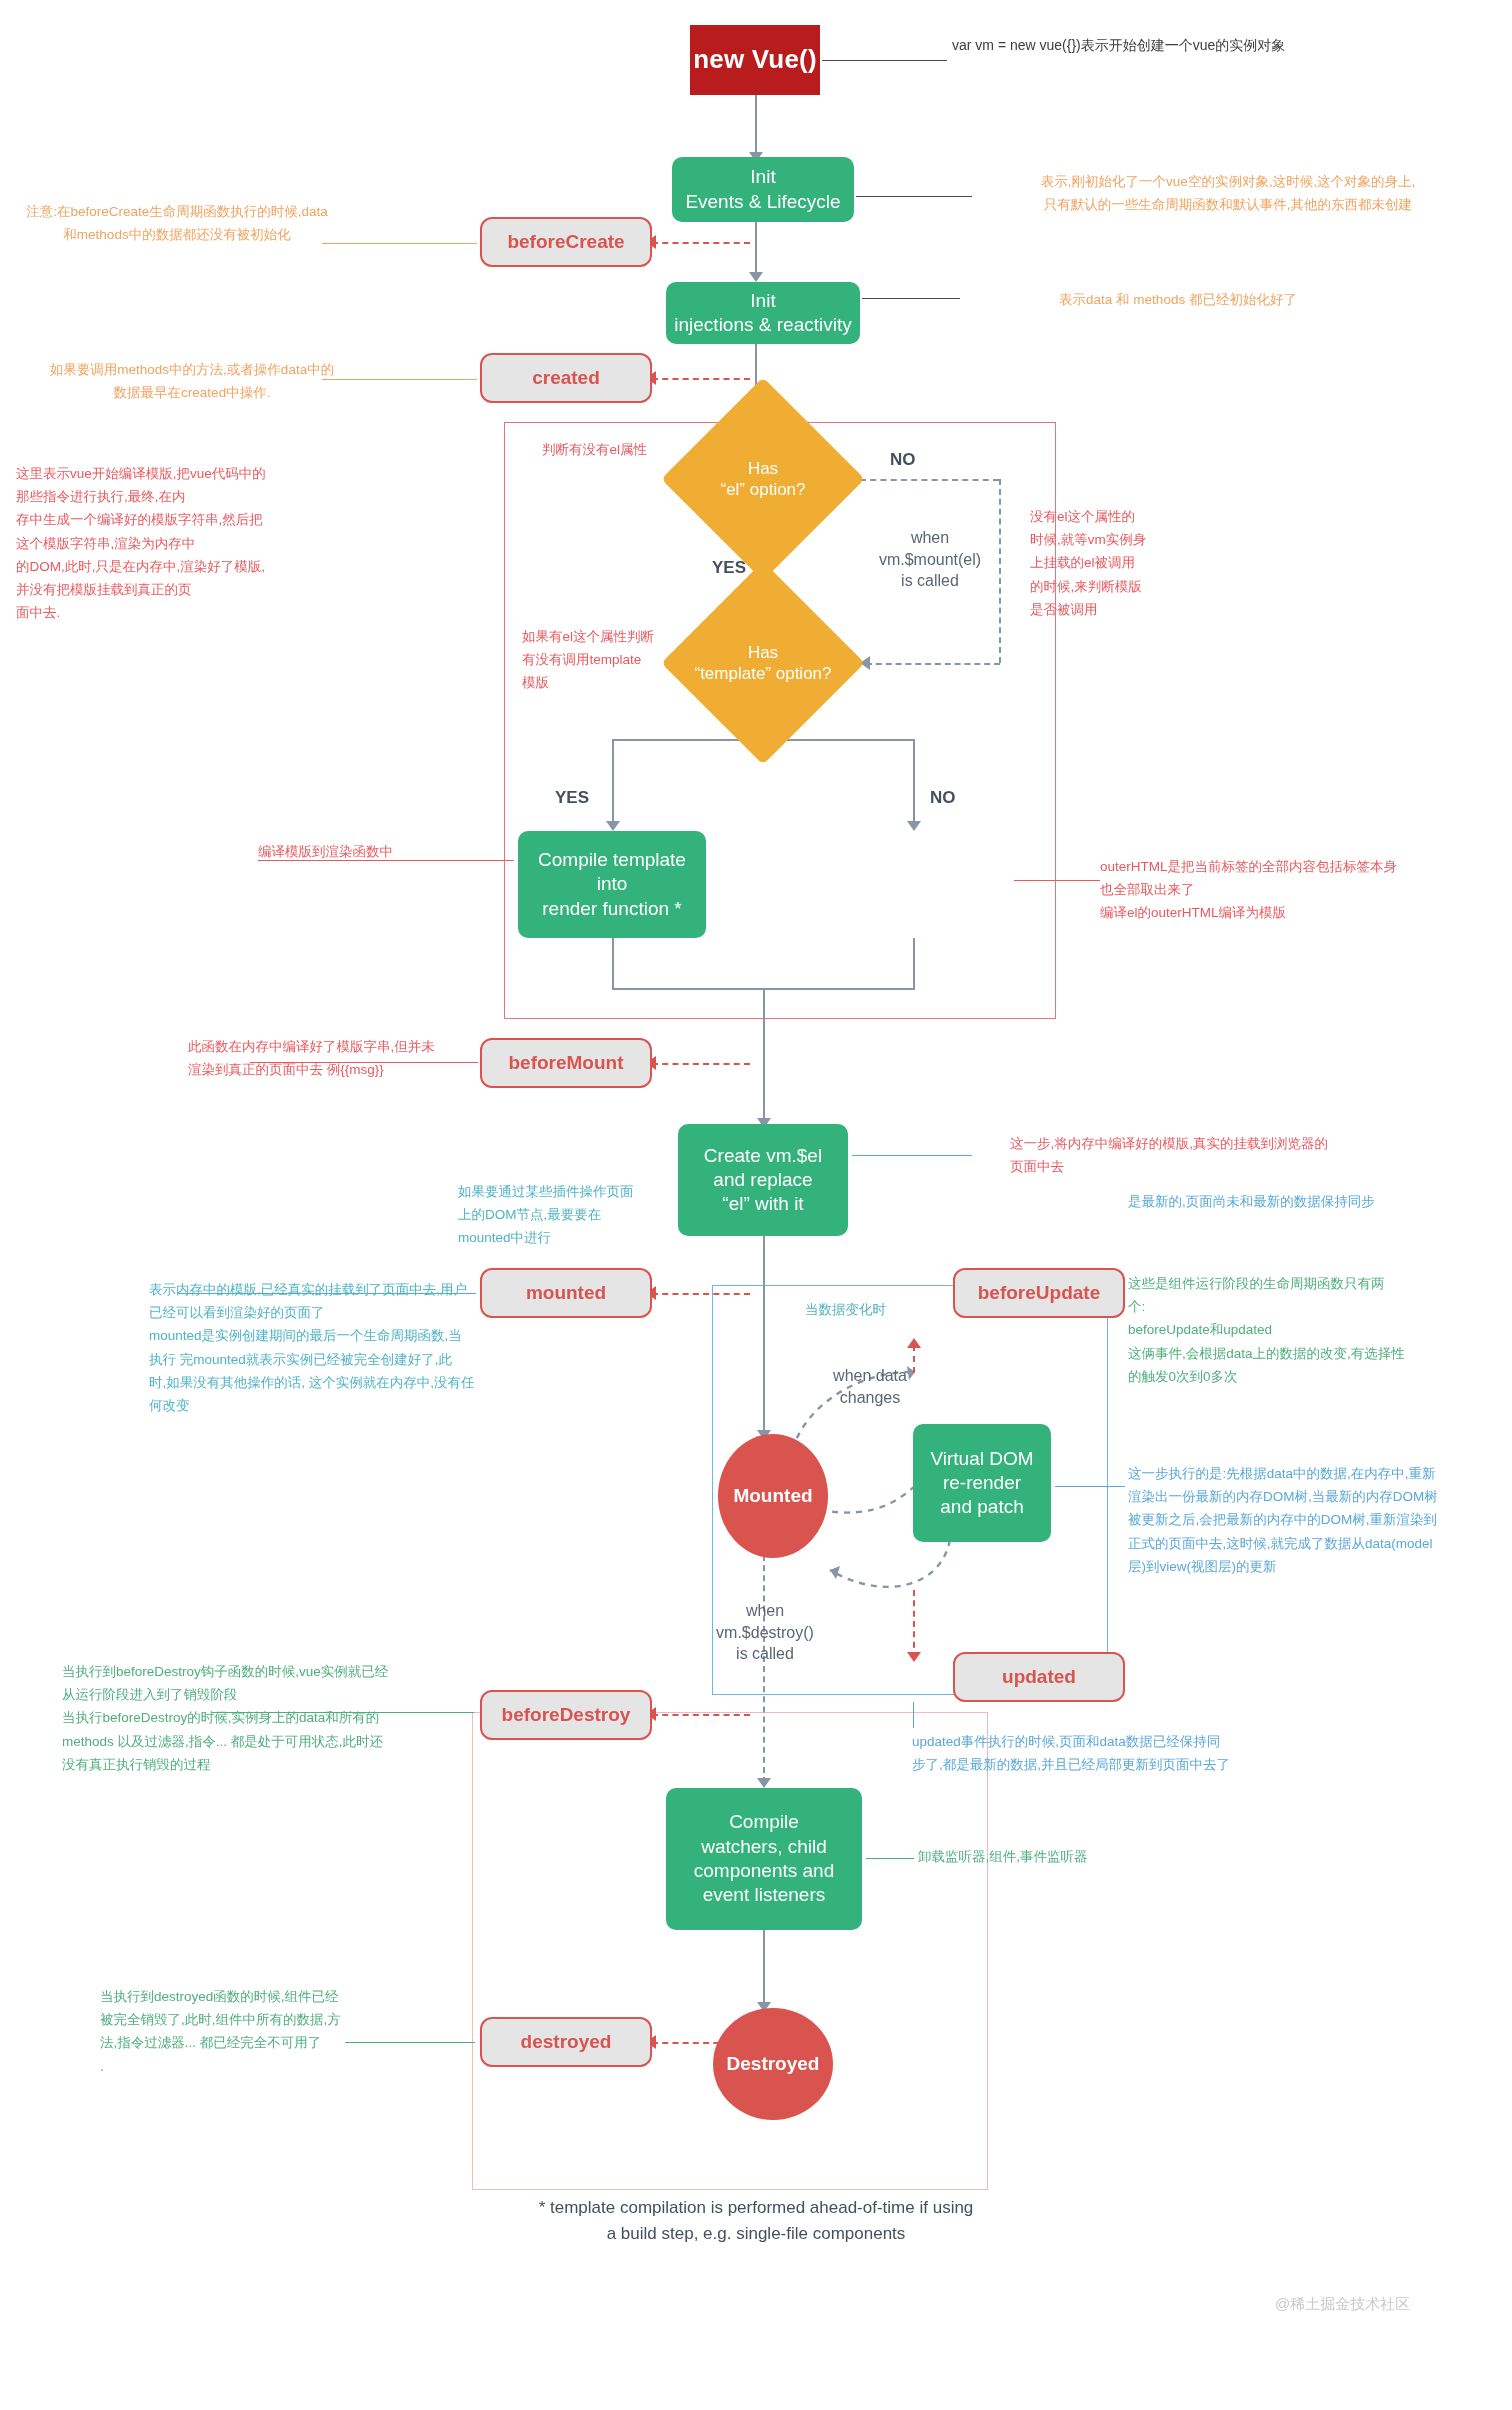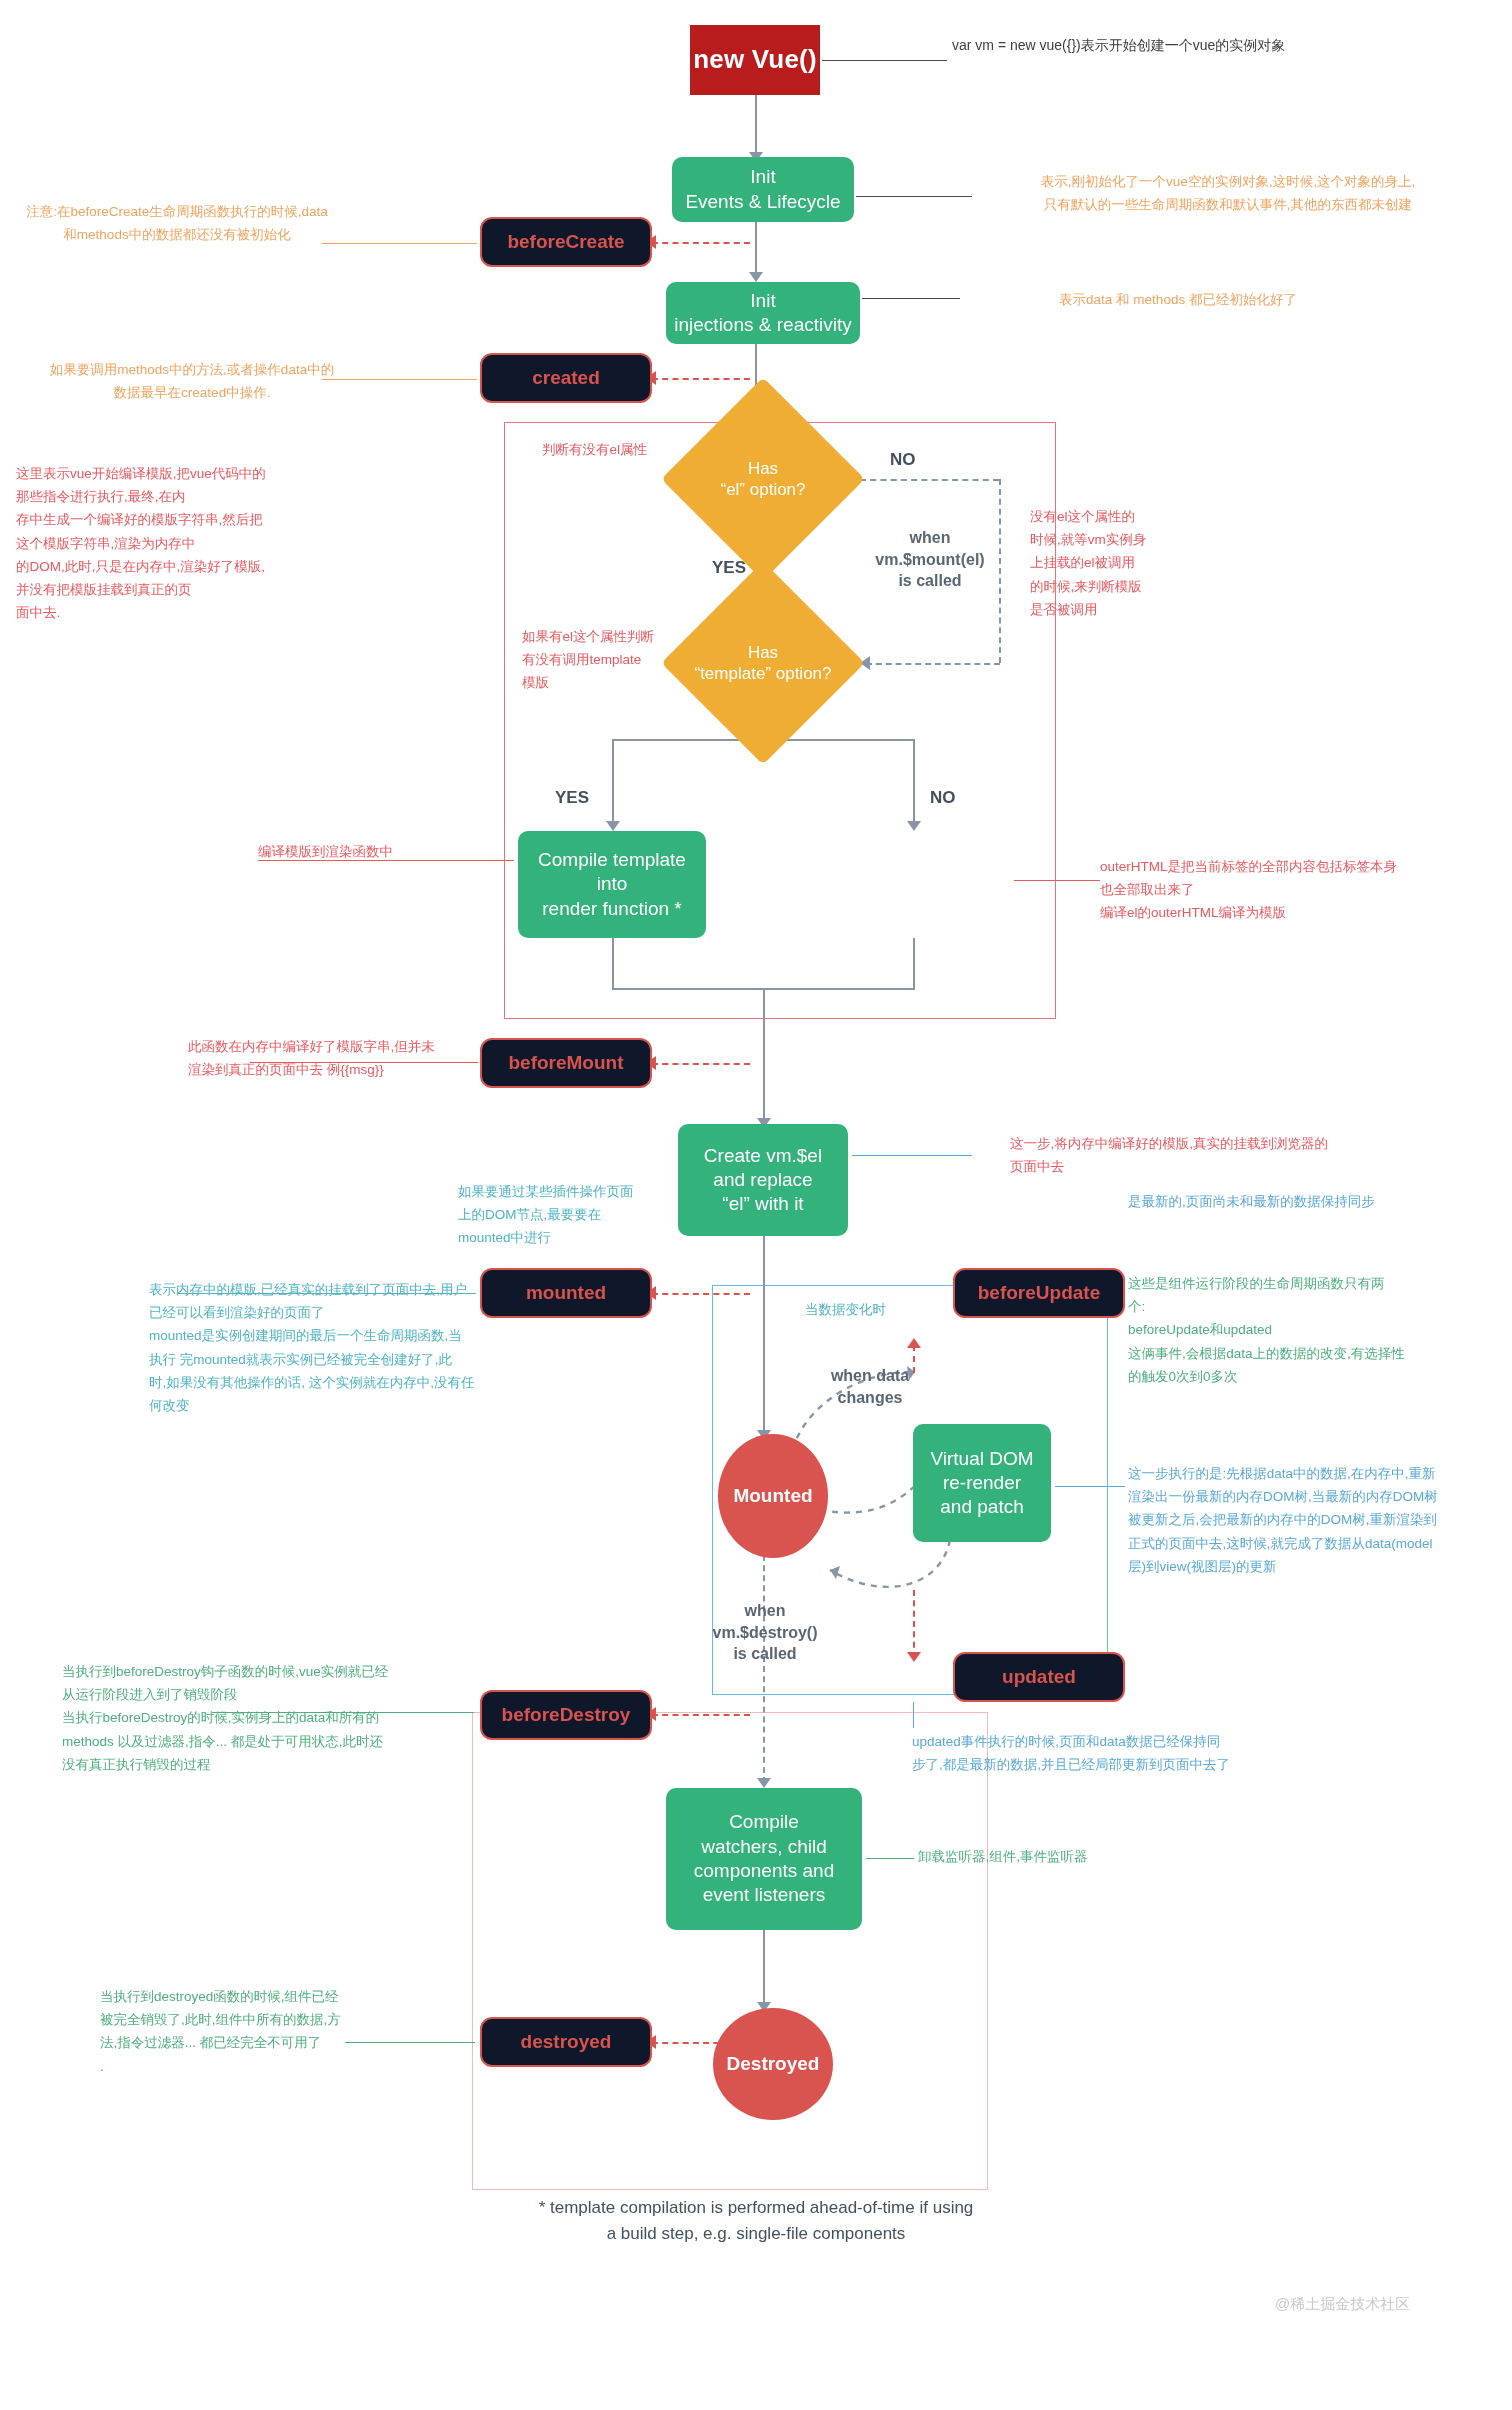--- a/index.html
+++ b/index.html
@@ -16,21 +16,21 @@
 
   .box-dark {
     background:#b91c1c; color:#ffffff; border-radius:0;
     font-size:26px; font-weight:bold; letter-spacing:.2px;
   }
   .box-green {
     background:#33b27b; color:#ffffff; border-radius:10px;
     font-size:19px; font-weight:400;
   }
   .box-hook {
-    background:#0f172a; color:#d9534f; border:2.2px solid #d9534f; border-radius:12px;
+    background:#e5e5e5; color:#d9534f; border:2.2px solid #d9534f; border-radius:12px;
     font-size:19px; font-weight:bold;
   }
   .diamond-wrap { position:absolute; }
   .diamond {
     width:100%; height:100%;
     background:#f0ad33; transform:rotate(45deg); border-radius:6px;
   }
   .diamond-label {
     position:absolute; left:0; top:0; width:100%; height:100%;
     display:flex; align-items:center; justify-content:center;
@@ -74,21 +74,21 @@
     border-top:10px solid #8795a4;
   }
 
   
   .frame-red { position:absolute; border:1.6px solid #e2747a; }
   .frame-blue { position:absolute; border:1.6px solid #6cb8e0; }
   .frame-pink { position:absolute; border:1.6px solid #f0b9bd; }
 
   
   .flow-label { position:absolute; font-size:17px; font-weight:bold; color:#44505e; }
-  .flow-label-sm { position:absolute; font-size:16px; font-weight:bold; color:#5a6673;
+  .flow-label-sm { position:absolute; font-size:16px; font-weight:normal; color:#5a6673;
                    line-height:1.35; text-align:center; }
 
   
   .note { position:absolute; font-size:13.5px; line-height:1.72; }
   .note-orange { color:#f0a35e;text-align:center; }
   .note-red { color:#e8595f; }
   .note-teal { color:#4fb3c4; }
   .note-green { color:#4fae7d; }
   .note-blue { color:#5aa8d6; }
   .note-dark { color:#3d3d3d; font-size:14px; }

